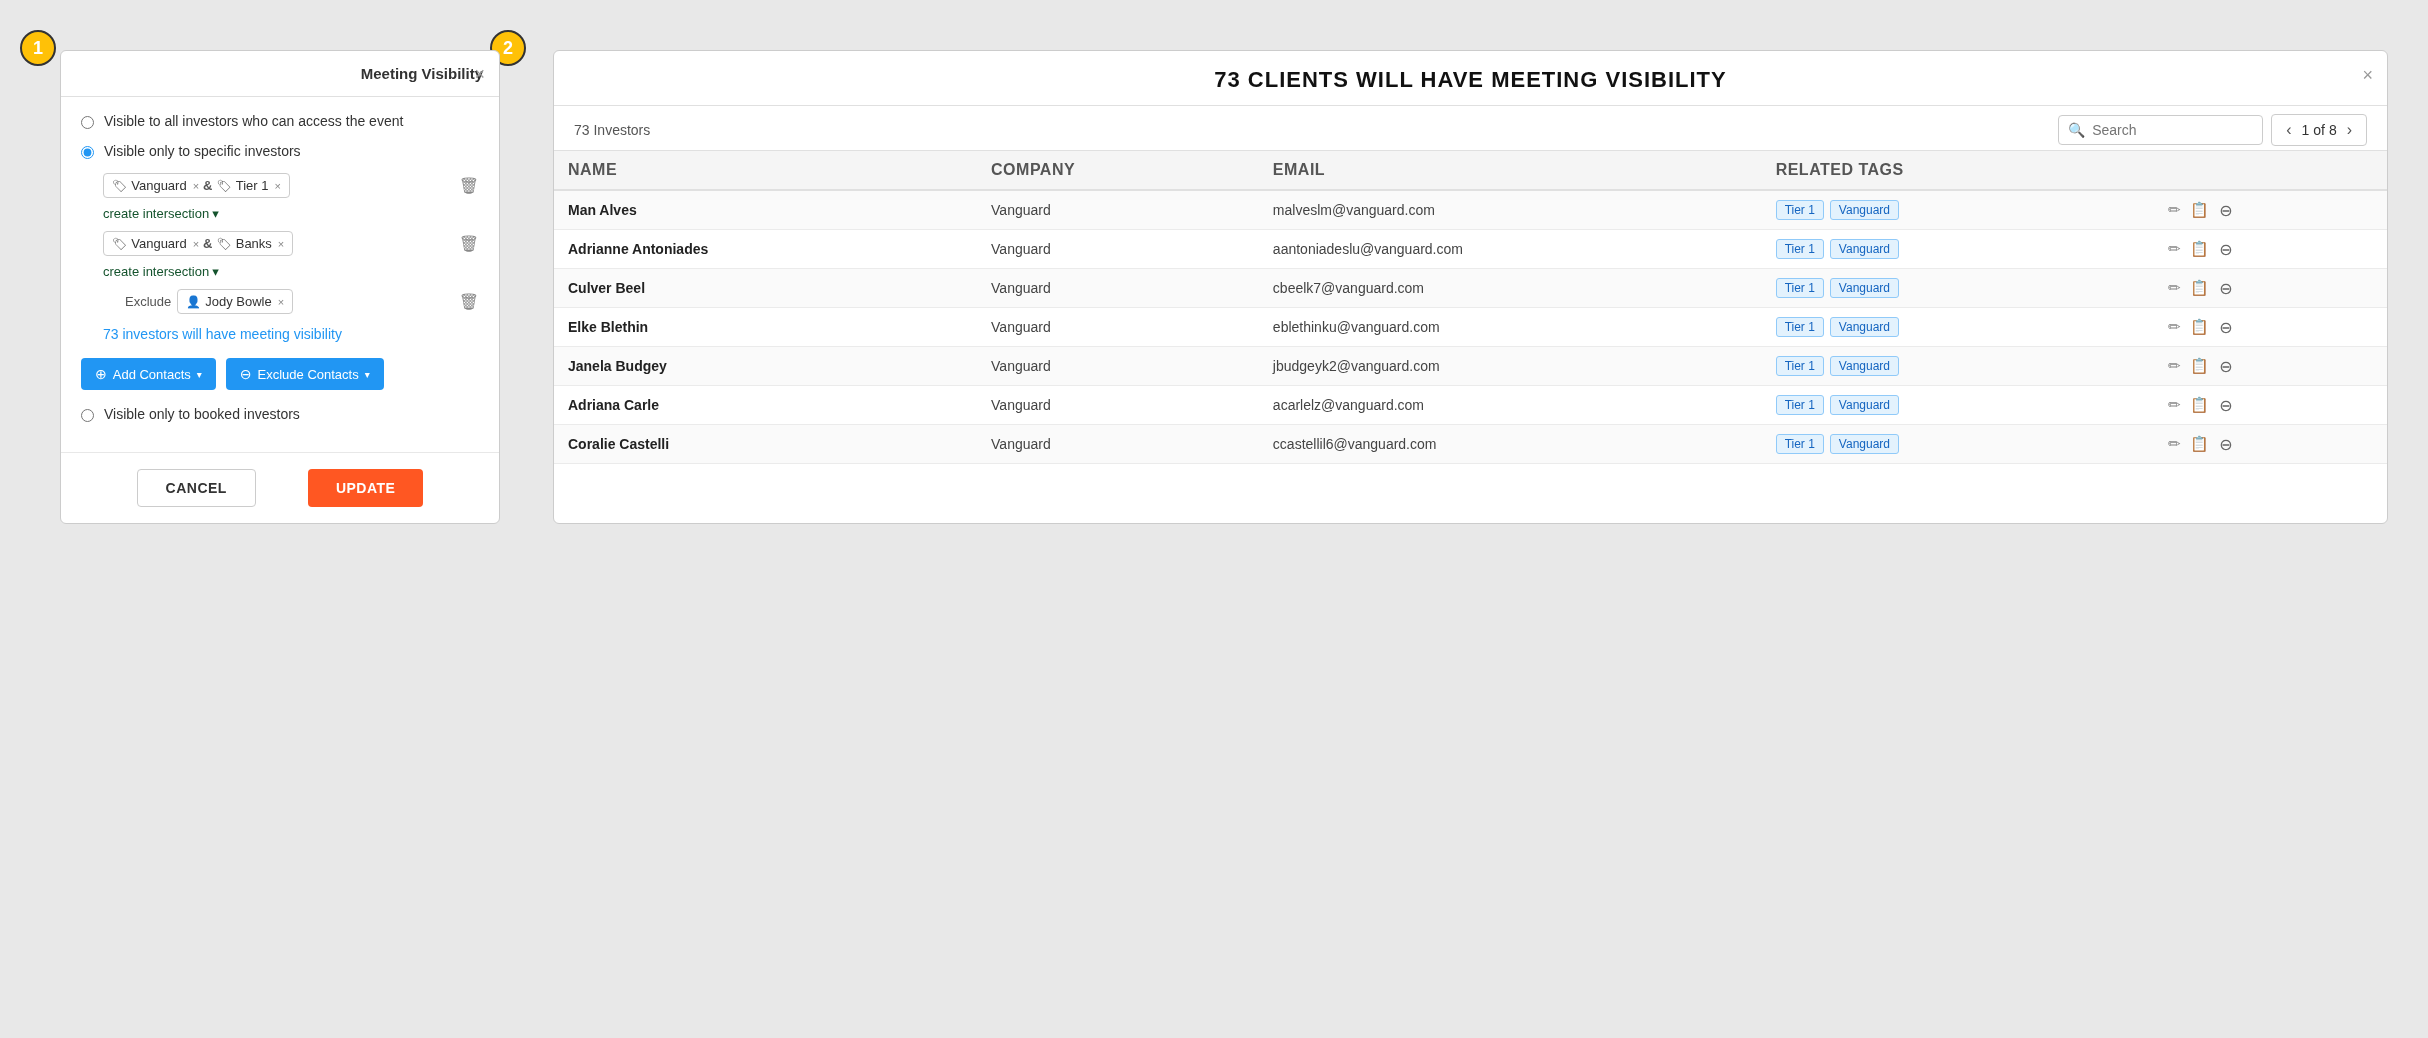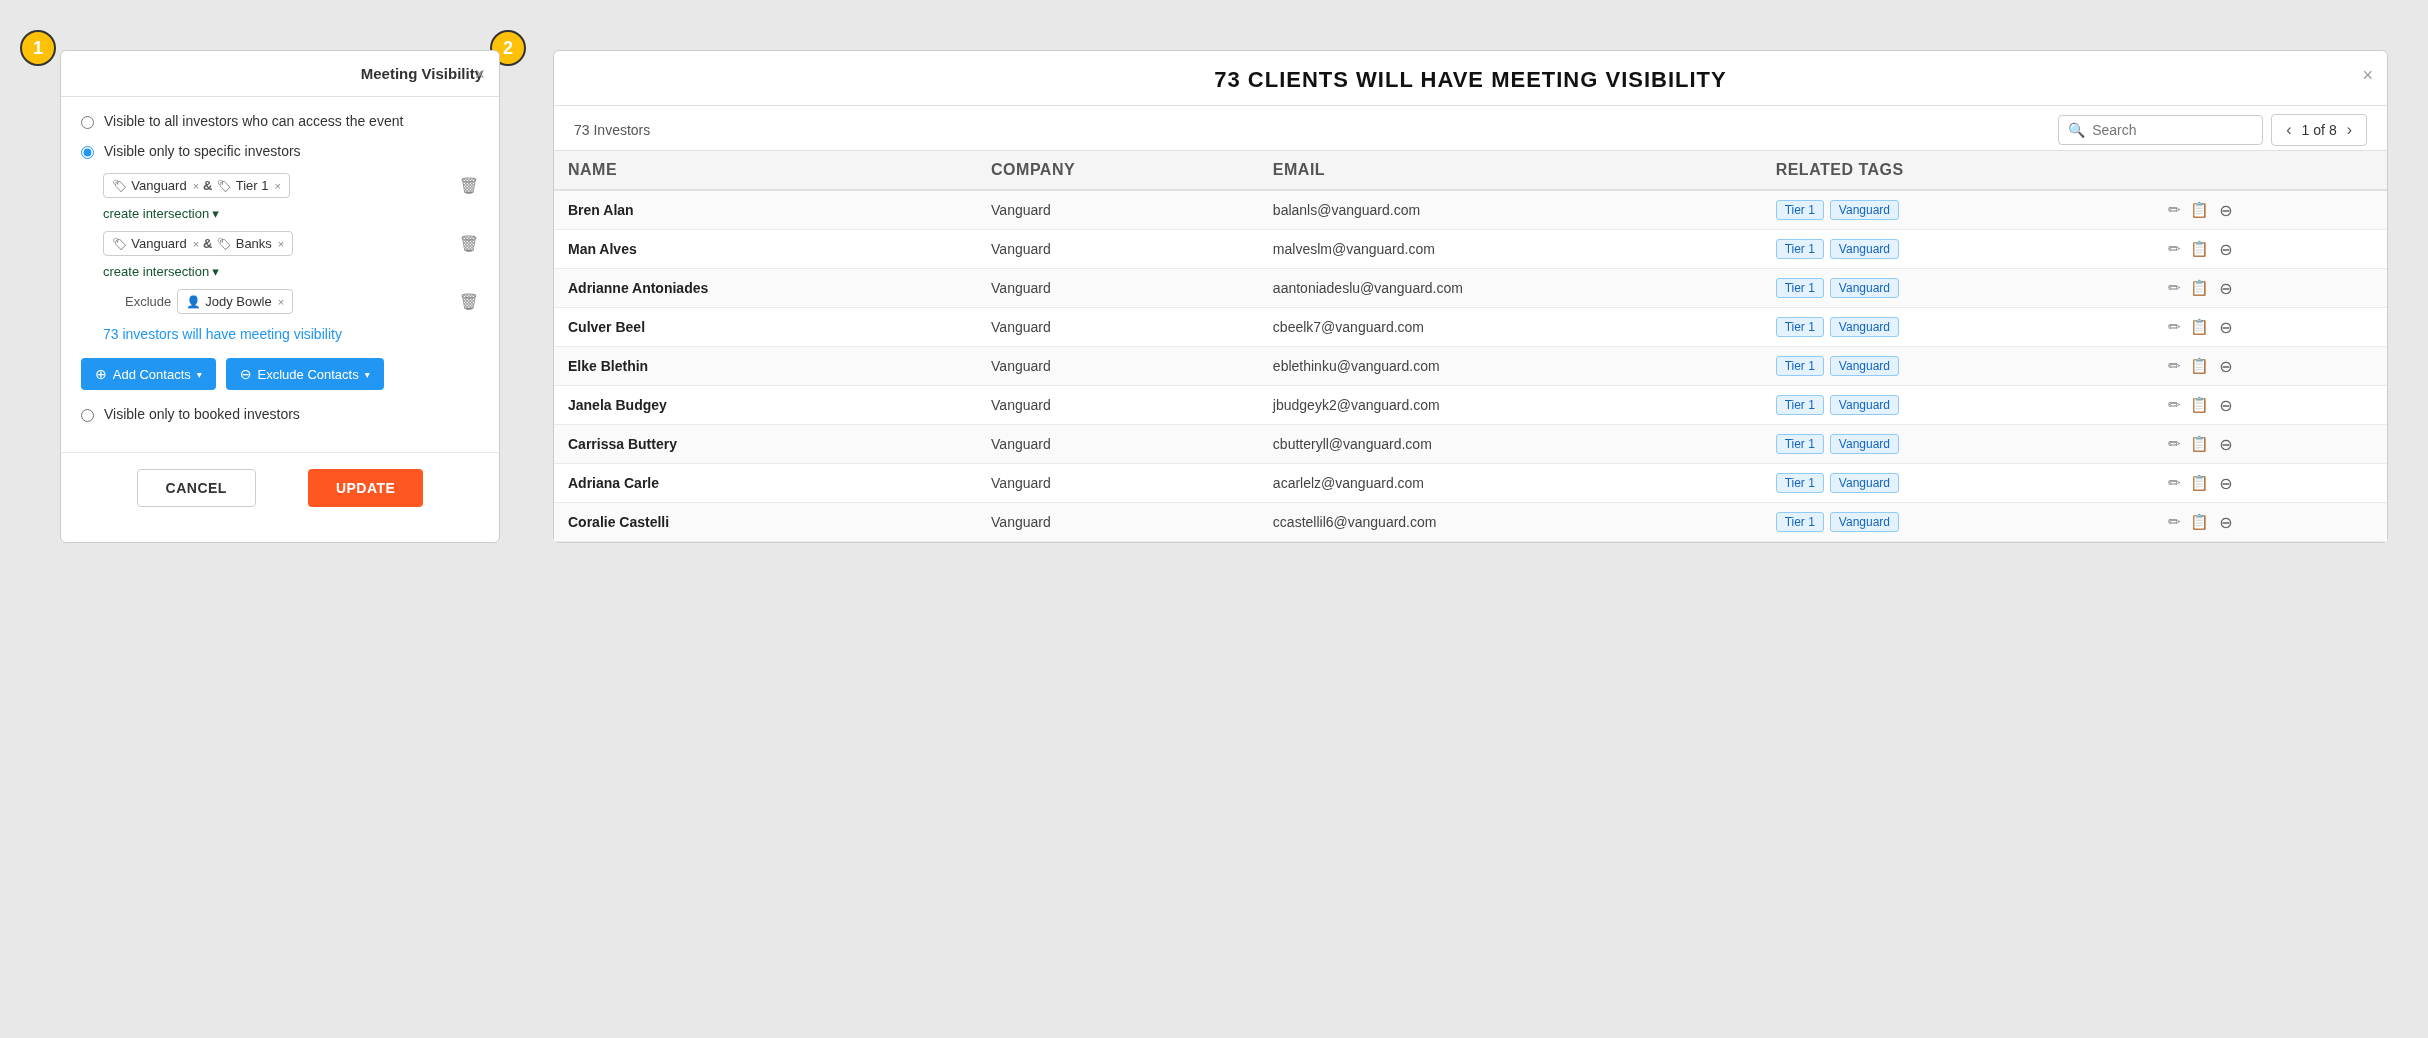--- a/index.html
+++ b/index.html
@@ -604,38 +604,20 @@
       <thead>
         <tr>
           <th>NAME</th>
           <th>COMPANY</th>
           <th>EMAIL</th>
           <th>RELATED TAGS</th>
           <th></th>
         </tr>
       </thead>
       <tbody id="investors-tbody">
-      <tr>
-            <td class="investor-name">Bren Alan</td>
-            <td class="investor-company">Vanguard</td>
-            <td class="investor-email">balanls@vanguard.com</td>
-            <td>
-              <div class="tags-cell">
-                <span class="tag-badge tag-tier1">Tier 1</span>
-                <span class="tag-badge tag-vanguard">Vanguard</span>
-              </div>
-            </td>
-            <td>
-      <div class="row-actions">
-        <button class="row-action-btn">✏</button>
-        <button class="row-action-btn">📋</button>
-        <button class="row-action-remove">⊖</button>
-      </div>
-    </td>
-          </tr>
           <tr>
             <td class="investor-name">Man Alves</td>
             <td class="investor-company">Vanguard</td>
             <td class="investor-email">malveslm@vanguard.com</td>
             <td>
               <div class="tags-cell">
                 <span class="tag-badge tag-tier1">Tier 1</span>
                 <span class="tag-badge tag-vanguard">Vanguard</span>
               </div>
             </td>
@@ -713,38 +695,20 @@
             </td>
             <td>
       <div class="row-actions">
         <button class="row-action-btn">✏</button>
         <button class="row-action-btn">📋</button>
         <button class="row-action-remove">⊖</button>
       </div>
     </td>
           </tr>
           <tr>
-            <td class="investor-name">Carrissa Buttery</td>
-            <td class="investor-company">Vanguard</td>
-            <td class="investor-email">cbutteryll@vanguard.com</td>
-            <td>
-              <div class="tags-cell">
-                <span class="tag-badge tag-tier1">Tier 1</span>
-                <span class="tag-badge tag-vanguard">Vanguard</span>
-              </div>
-            </td>
-            <td>
-      <div class="row-actions">
-        <button class="row-action-btn">✏</button>
-        <button class="row-action-btn">📋</button>
-        <button class="row-action-remove">⊖</button>
-      </div>
-    </td>
-          </tr>
-          <tr>
             <td class="investor-name">Adriana Carle</td>
             <td class="investor-company">Vanguard</td>
             <td class="investor-email">acarlelz@vanguard.com</td>
             <td>
               <div class="tags-cell">
                 <span class="tag-badge tag-tier1">Tier 1</span>
                 <span class="tag-badge tag-vanguard">Vanguard</span>
               </div>
             </td>
             <td>

